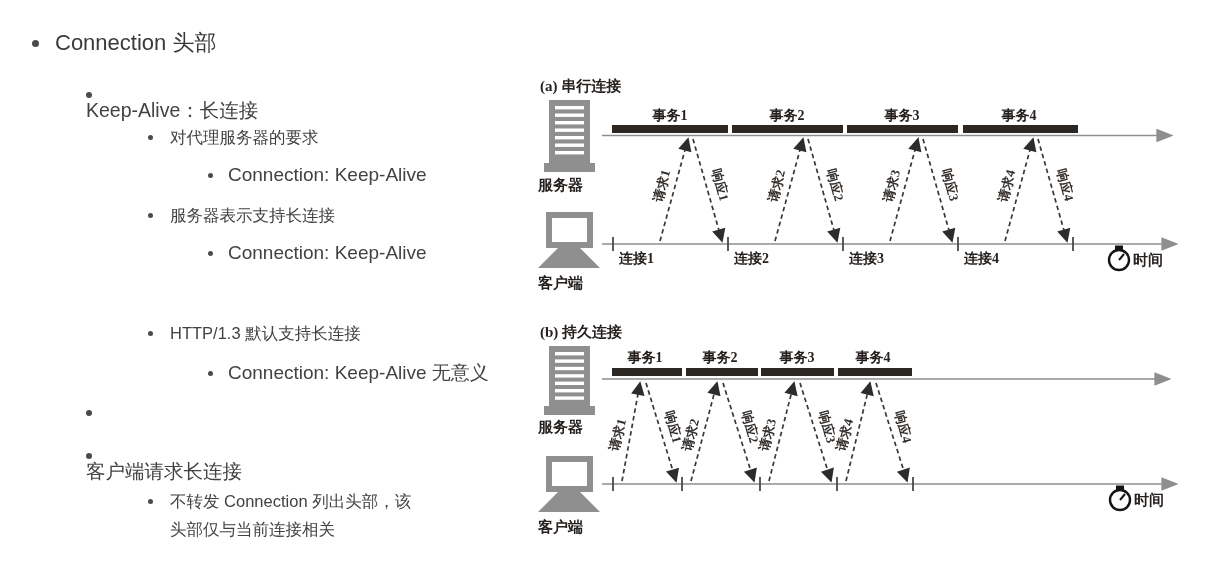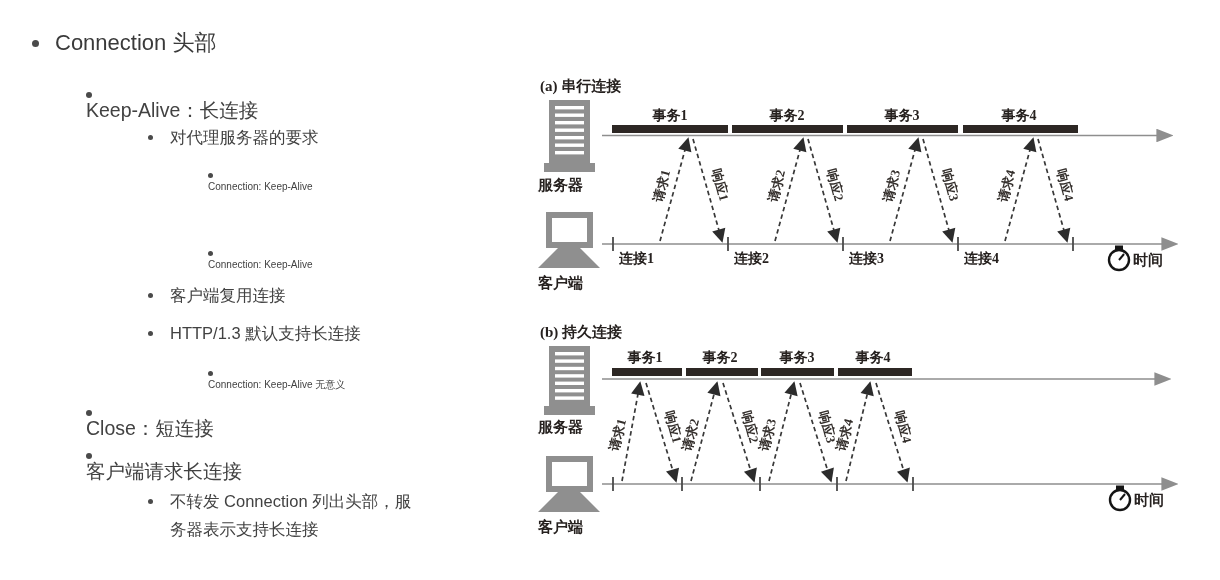--- a/index.html
+++ b/index.html
@@ -10,21 +10,21 @@
   
   .outline{position:absolute;inset:0;}
   .row{position:absolute;display:flex;align-items:flex-start;color:#424242;}
   .blt{flex:none;border-radius:50%;background:#4a4a4a;}
   .l1{left:32px;font-size:22px;line-height:26px;color:#3a3a3a;}
   .l1 .blt{width:7px;height:7px;margin:10px 16px 0 0;}
   .l2{left:86px;font-size:19.5px;line-height:24px;flex-direction:column;}
   .l2 .blt{width:6px;height:6px;margin:9px 18px 0 0;}
   .l3{left:148px;font-size:16.5px;line-height:28px;}
   .l3 .blt{width:5px;height:5px;margin:11.5px 17px 0 0;}
-  .l4{left:208px;font-size:10px;line-height:18px;flex-direction:column;}
+  .l4{left:208px;font-size:19px;line-height:18px;}
   .l4 .blt{width:5px;height:5px;margin:6.5px 15px 0 0;}
   .wraptxt{max-width:250px;}
   
   .diagram{position:absolute;left:530px;top:60px;}
   .dt{font-family:"Liberation Serif",serif;font-weight:bold;fill:#26211f;}
   .t15{font-size:15px;}
   .t14{font-size:14px;}
   .t13{font-size:13px;fill:#332e2b;}
   .tm{stroke:#8e8e8e;stroke-width:1.7;fill:none;}
   .tk{stroke:#4a4a4a;stroke-width:1.8;}
@@ -49,47 +49,46 @@
       <span>Keep-Alive：长连接</span>
     </div>
   <div class="row l3" style="top:123px">
       <span class="blt"></span>
       <span>对代理服务器的要求</span>
     </div>
   <div class="row l4" style="top:166px">
       <span class="blt"></span>
       <span>Connection: Keep-Alive</span>
     </div>
+  <div class="row l3" style="top:201px">
+      <span class="blt"></span>
+      <span>服务器表示支持长连接</span>
+    </div>
   <div class="row l4" style="top:244px">
       <span class="blt"></span>
       <span>Connection: Keep-Alive</span>
     </div>
-  <div class="row l3" style="top:281px">
-      <span class="blt"></span>
-      <span>客户端复用连接</span>
-    </div>
   <div class="row l3" style="top:319px">
       <span class="blt"></span>
       <span>HTTP/1.3 默认支持长连接</span>
     </div>
   <div class="row l4" style="top:364px">
       <span class="blt"></span>
       <span>Connection: Keep-Alive 无意义</span>
     </div>
   <div class="row l2" style="top:401px">
       <span class="blt"></span>
-      <span>Close：短连接</span>
     </div>
   <div class="row l2" style="top:444px">
       <span class="blt"></span>
       <span>客户端请求长连接</span>
     </div>
   <div class="row l3" style="top:487px">
       <span class="blt"></span>
-      <span class="wraptxt">不转发 Connection 列出头部，服务器表示支持长连接</span>
+      <span class="wraptxt">不转发 Connection 列出头部，该头部仅与当前连接相关</span>
     </div>
 </div>
 
 <svg class="diagram" width="690" height="520" viewBox="0 0 690 520" xmlns="http://www.w3.org/2000/svg">
   <defs>
     <marker id="ah" markerWidth="9" markerHeight="9" refX="7.5" refY="4.5" orient="auto" viewBox="0 0 9 9">
         <path d="M0.5 0.5 L8.5 4.5 L0.5 8.5 Z" fill="#2c2c2c"></path>
       </marker>
     <marker id="ag" markerWidth="10" markerHeight="8" refX="8" refY="4" orient="auto" viewBox="0 0 10 8">
         <path d="M0 0 L10 4 L0 8 Z" fill="#8e8e8e"></path>

